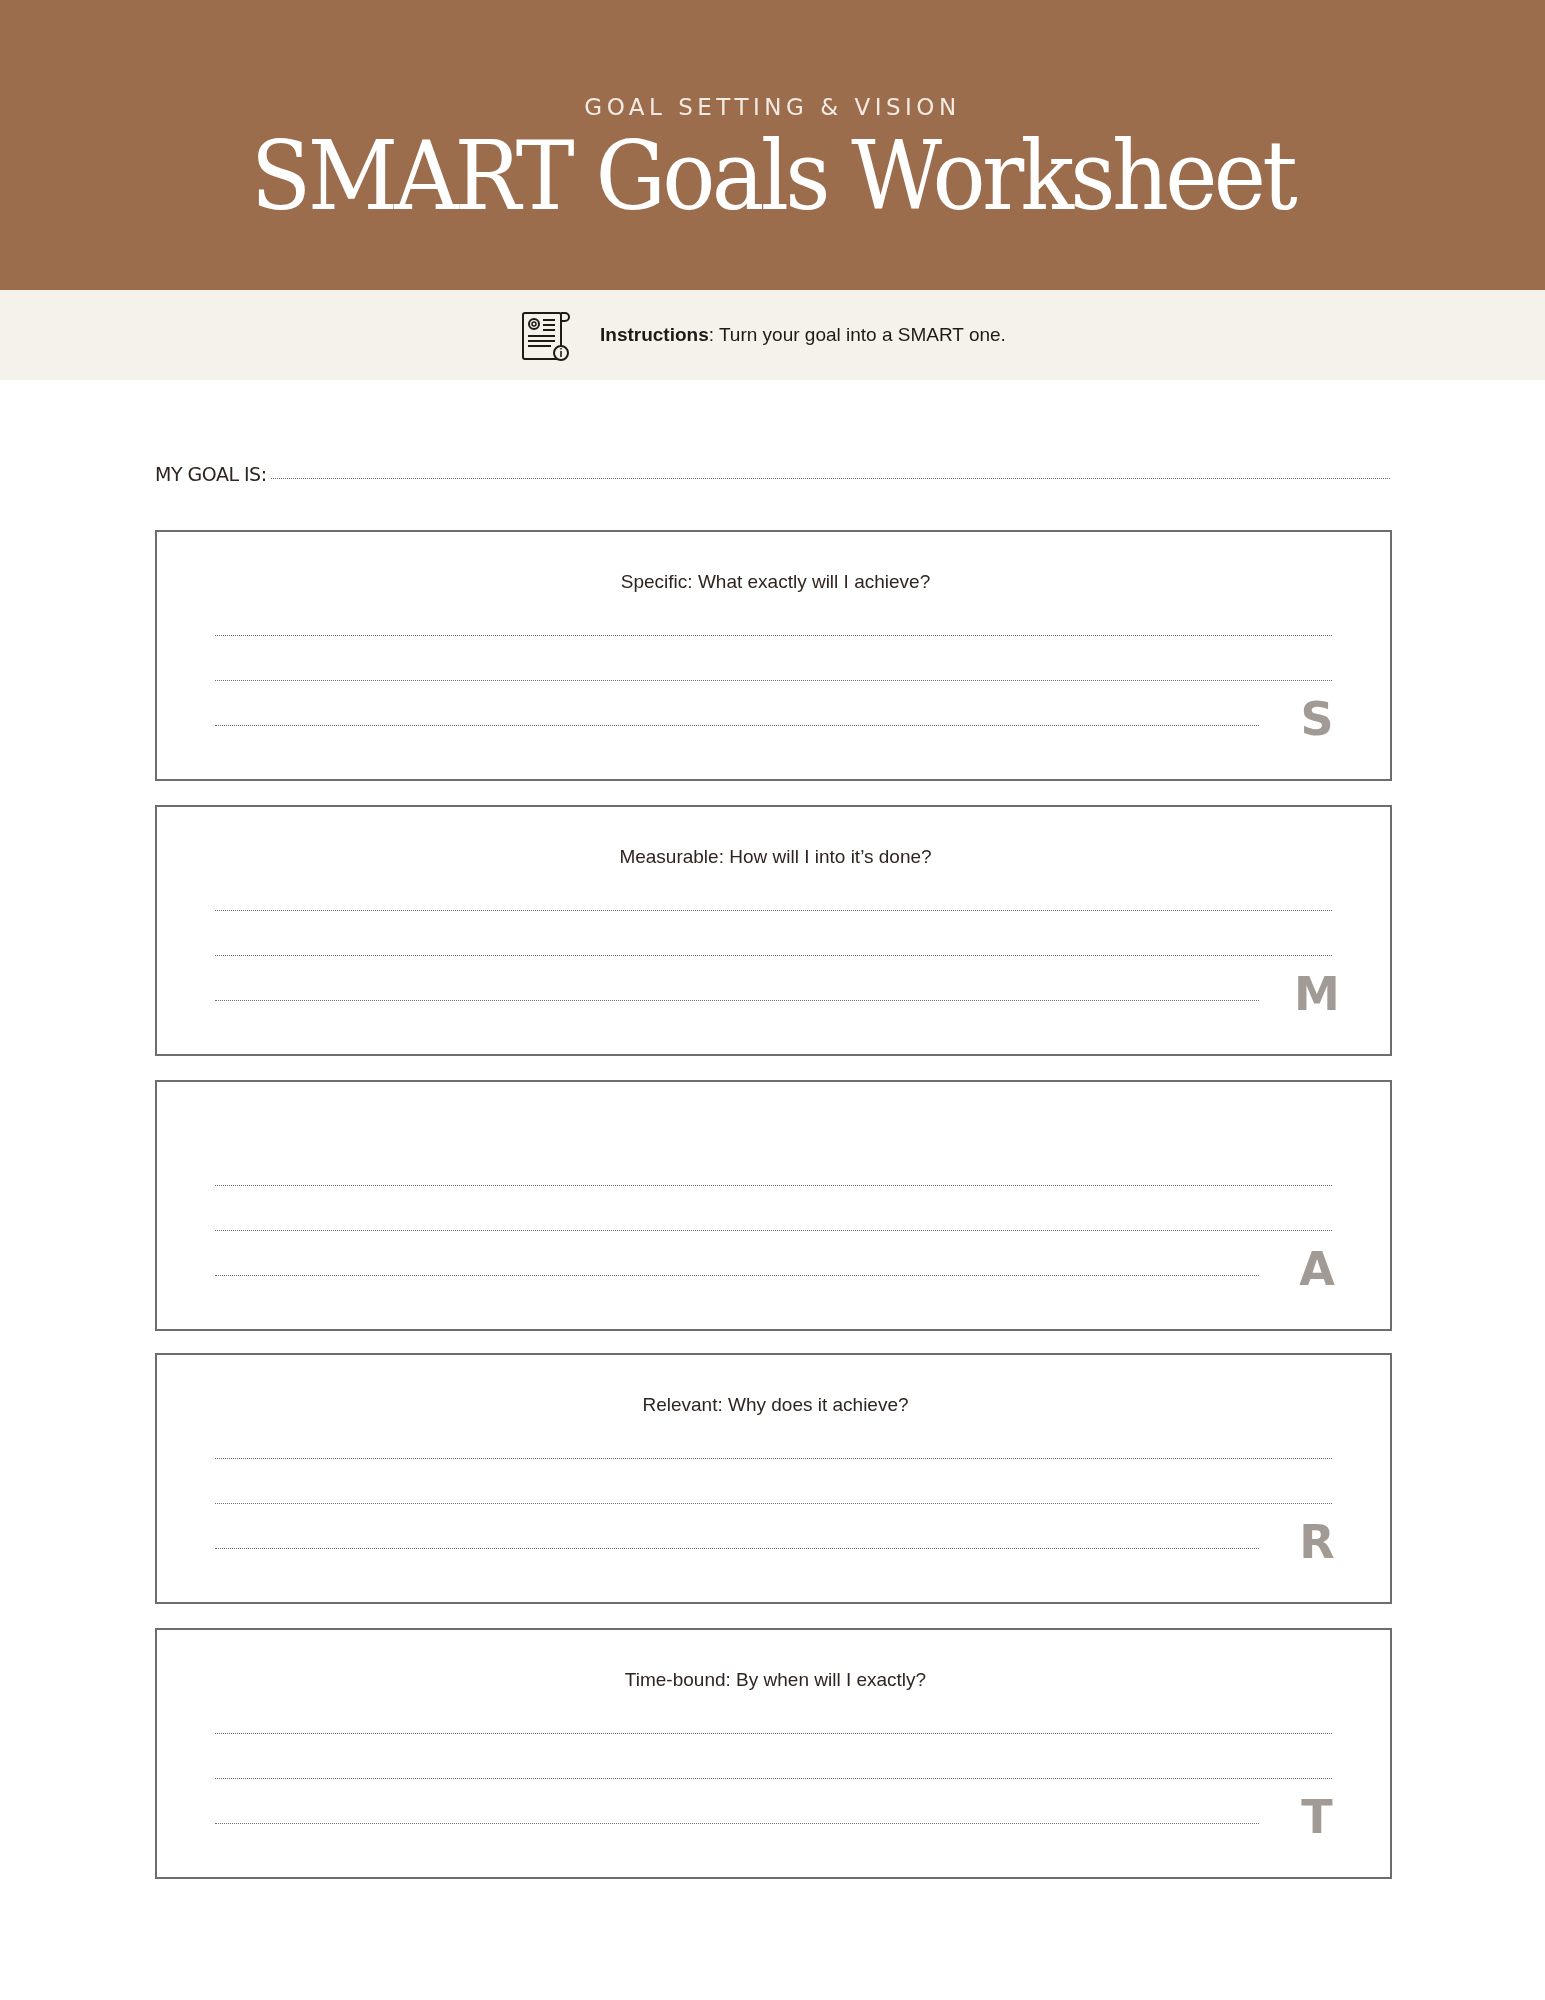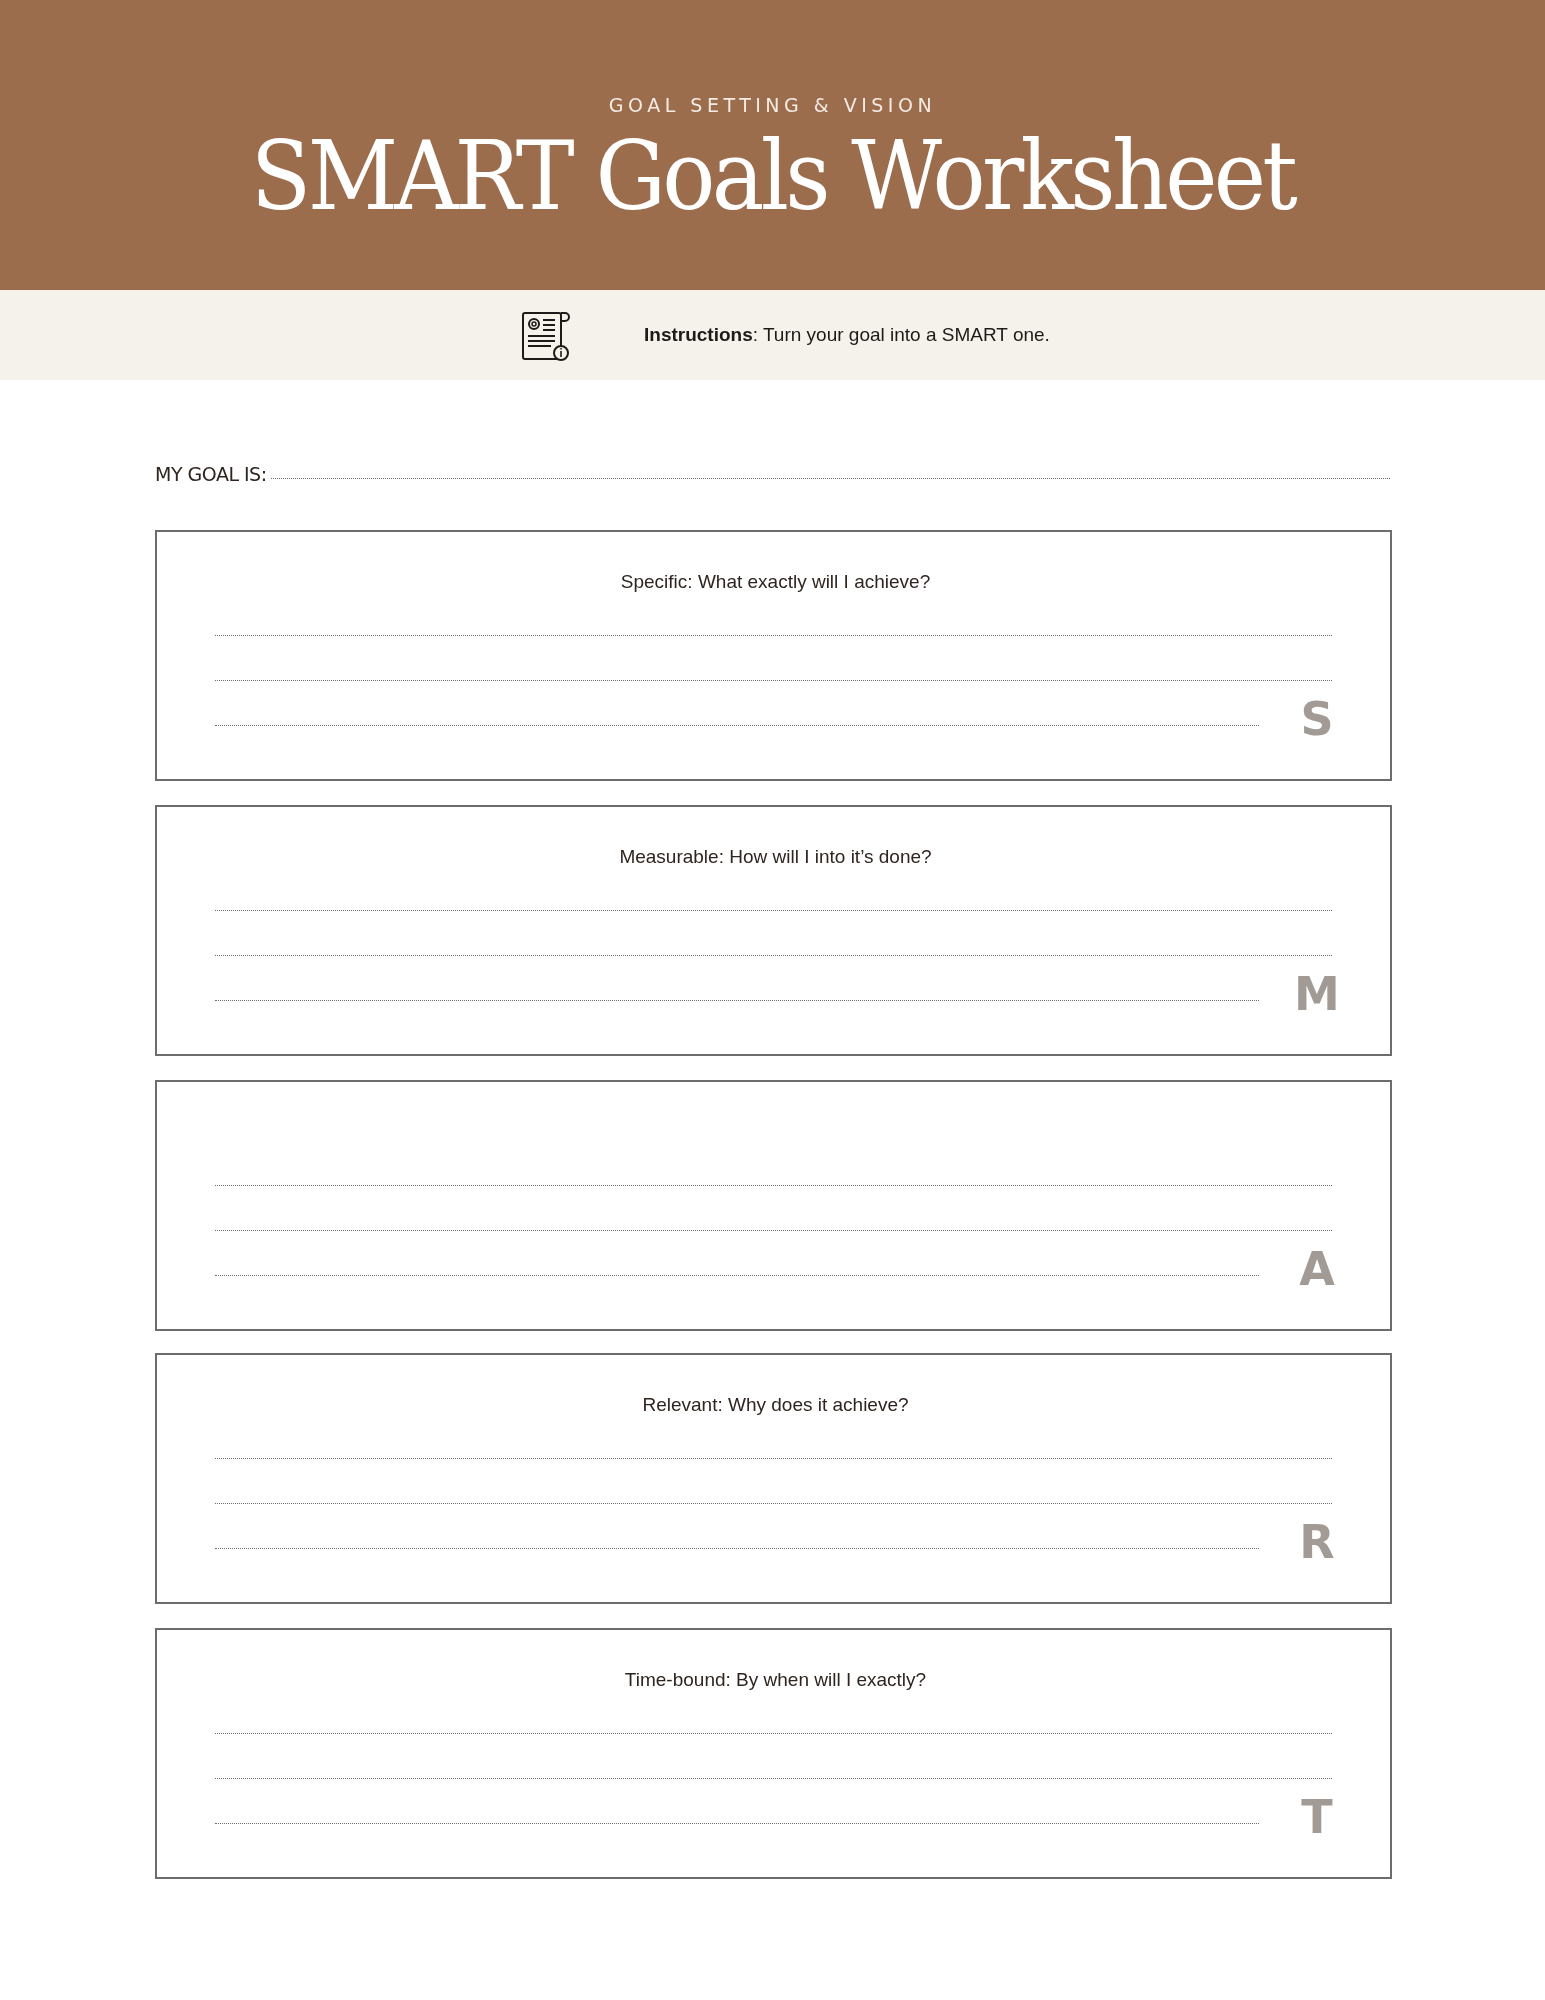--- a/index.html
+++ b/index.html
@@ -6,41 +6,40 @@
     body {
       width:1545px; height:2000px; background:#ffffff; position:relative;
       font-family:"Liberation Sans", sans-serif; color:#2f2520; overflow:hidden;
     }
     .header {
       position:absolute; left:0; top:0; width:1545px; height:290px;
       background:#9C6D4C; text-align:center; color:#ffffff;
     }
     .header .kicker {
       position:absolute; left:0; right:0; top:94px;
-      font-family:"DejaVu Sans", sans-serif; font-size:19px; letter-spacing:4.5px;
+      font-family:"DejaVu Sans", sans-serif; font-size:23px; letter-spacing:4.5px;
       font-weight:normal; color:#f3ebe4;
     }
     .header .title {
       position:absolute; left:0; right:0; top:128px;
       font-family:"DejaVu Serif", serif; font-size:96px; letter-spacing:-4px;
       font-weight:normal; color:#ffffff; transform:scaleX(0.92);
       line-height:1;
     }
     .instructions {
       position:absolute; left:0; top:290px; width:1545px; height:90px;
       background:#F5F2EC;
     }
     .instructions .icon {
       position:absolute; left:521px; top:309px; width:50px; height:54px;
       top:19px;
     }
     .instructions .text {
       position:absolute; left:600px; top:34px; font-size:19px; color:#1f1a17;
       font-family:"Liberation Sans", sans-serif;
-      margin-left:44px;
     }
     .instructions .text b { font-weight:bold; }
     .goal-row {
       position:absolute; left:155px; top:455px; width:1235px; height:30px;
       display:flex; align-items:flex-end;
     }
     .goal-row .label {
       font-size:19px; color:#2f2520; white-space:nowrap; margin-right:4px;
       font-family:"DejaVu Sans", sans-serif; letter-spacing:-0.5px;
     }

